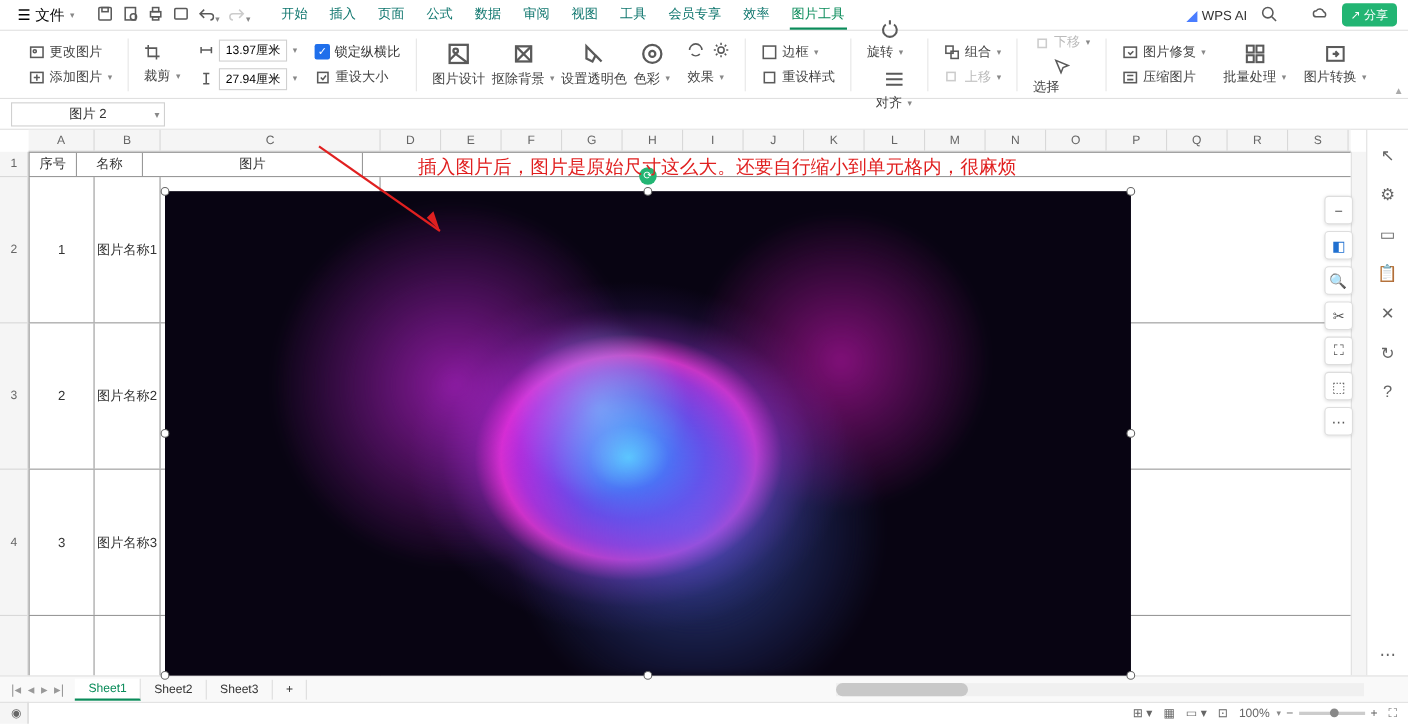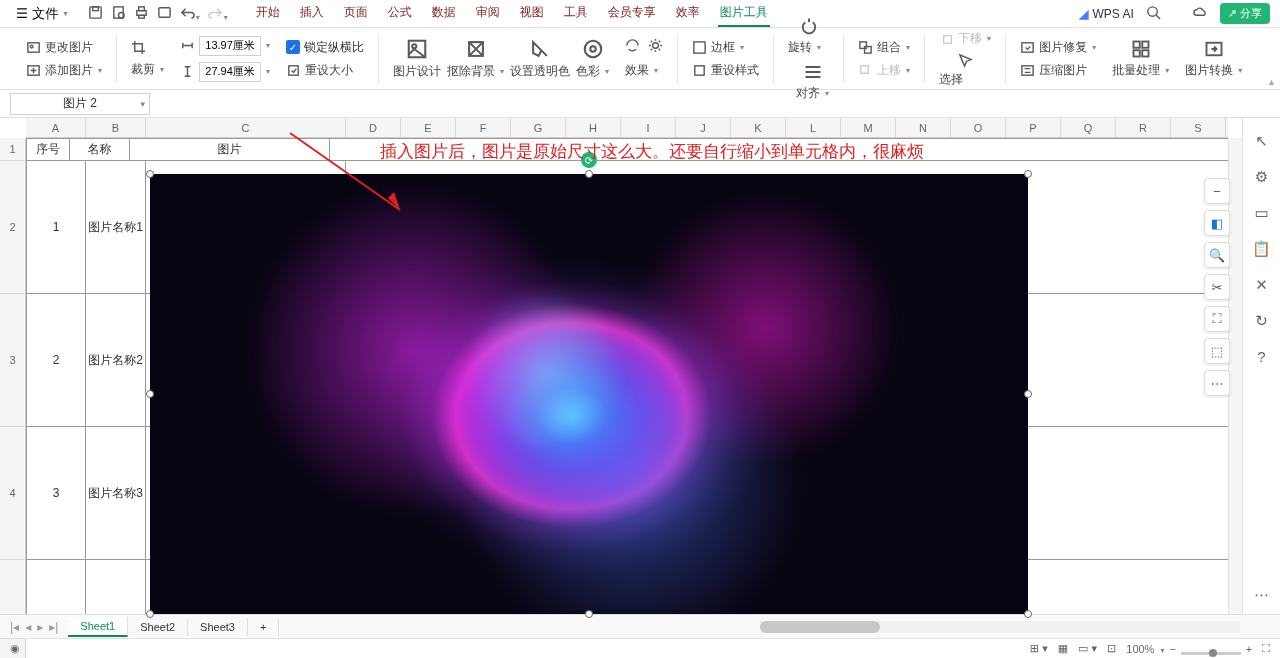--- a/index.html
+++ b/index.html
@@ -3,21 +3,21 @@
 <meta charset="utf-8">
 <style>
 * { margin:0; padding:0; box-sizing:border-box; font-family:"Microsoft YaHei",Arial,sans-serif; }
 body { width:1280px; height:658px; background:#fff; overflow:hidden; position:relative; font-size:12px; color:#333; }
 
 .menubar { height:28px; display:flex; align-items:center; padding:0 10px; border-bottom:1px solid #e0e0e0; gap:4px; }
 .menubar .menu-left { display:flex; align-items:center; gap:8px; }
 .menubar .file-btn { background:#fff; border:none; padding:2px 6px; display:flex; align-items:center; gap:4px; cursor:pointer; }
 .menubar .qat { display:flex; gap:8px; margin-left:6px; color:#5a5a5a; }
 .menubar .tabs { display:flex; gap:16px; margin-left:22px; }
-.menubar .tabs span { cursor:pointer; color:#7f1d1d; padding:4px 2px; }
+.menubar .tabs span { cursor:pointer; color:#0f766e; padding:4px 2px; }
 .menubar .tabs span.active { color:#0a8c5a; border-bottom:2px solid #0a8c5a; font-weight:500; }
 .menubar .right { margin-left:auto; display:flex; align-items:center; gap:12px; }
 .wps-ai { display:flex; align-items:center; gap:4px; color:#333; }
 .ai-logo { color:#4a7dff; font-weight:bold; }
 .share-btn { background:#22b573; color:#fff; border:none; border-radius:4px; padding:3px 8px; display:flex; align-items:center; gap:3px; cursor:pointer; font-size:11px; }
 
 .ribbon { height:62px; border-bottom:1px solid #e0e0e0; display:flex; align-items:center; padding:0 18px; position:relative; }
 .rgroup { display:flex; flex-direction:column; gap:6px; padding:0 8px; height:48px; justify-content:center; }
 .rgroup.sep { border-right:1px solid #e6e6e6; padding-right:14px; margin-right:6px; }
 .rbtn { display:flex; align-items:center; gap:4px; cursor:pointer; color:#444; white-space:nowrap; font-size:12px; }
@@ -70,21 +70,21 @@
 
 .sheet-tabs { position:absolute; bottom:20px; left:0; right:0; height:24px; border-top:1px solid #e0e0e0; display:flex; align-items:center; background:#f9f9f9; }
 .sheet-nav { display:flex; gap:6px; padding:0 10px; color:#999; }
 .sheet-tab { padding:3px 12px; border-right:1px solid #ddd; cursor:pointer; font-size:11px; }
 .sheet-tab.active { background:#fff; color:#0a8c5a; font-weight:500; border-bottom:2px solid #0a8c5a; }
 .hscroll-track { margin-left:auto; width:480px; height:12px; background:#f0f0f0; margin-right:40px; position:relative; }
 .hscroll-thumb { position:absolute; left:0; width:120px; height:100%; background:#c8c8c8; border-radius:6px; }
 
 .statusbar { position:absolute; bottom:0; left:0; right:0; height:20px; border-top:1px solid #e0e0e0; display:flex; align-items:center; padding:0 10px; font-size:11px; color:#666; }
 .statusbar .sb-right { margin-left:auto; display:flex; align-items:center; gap:10px; }
-.zoom-ctrl { display:flex; align-items:flex-end; gap:5px; }
+.zoom-ctrl { display:flex; align-items:center; gap:5px; }
 
 svg.ico { width:15px; height:15px; stroke:#5a5a5a; stroke-width:1.5; fill:none; }
 .caret { font-size:8px; color:#888; margin-left:1px; }
 </style>
 </head>
 <body>
 
 <div class="menubar">
   <div class="menu-left">
     <button class="file-btn">☰ <span>文件</span> <span class="caret">▾</span></button>

